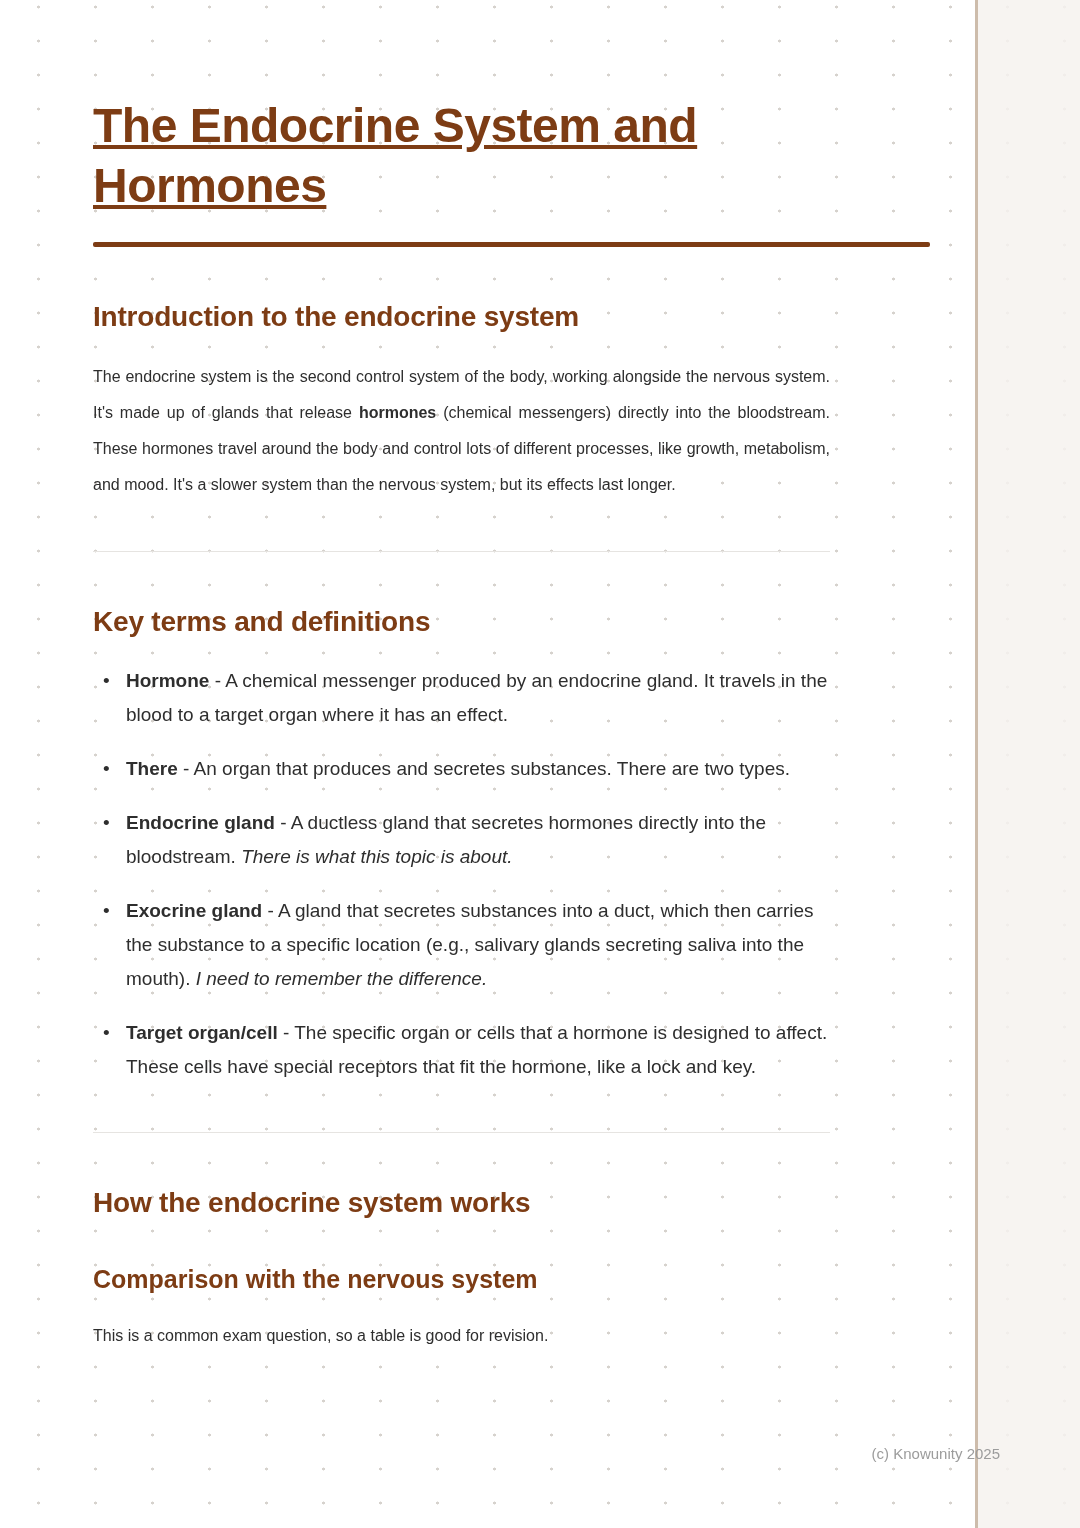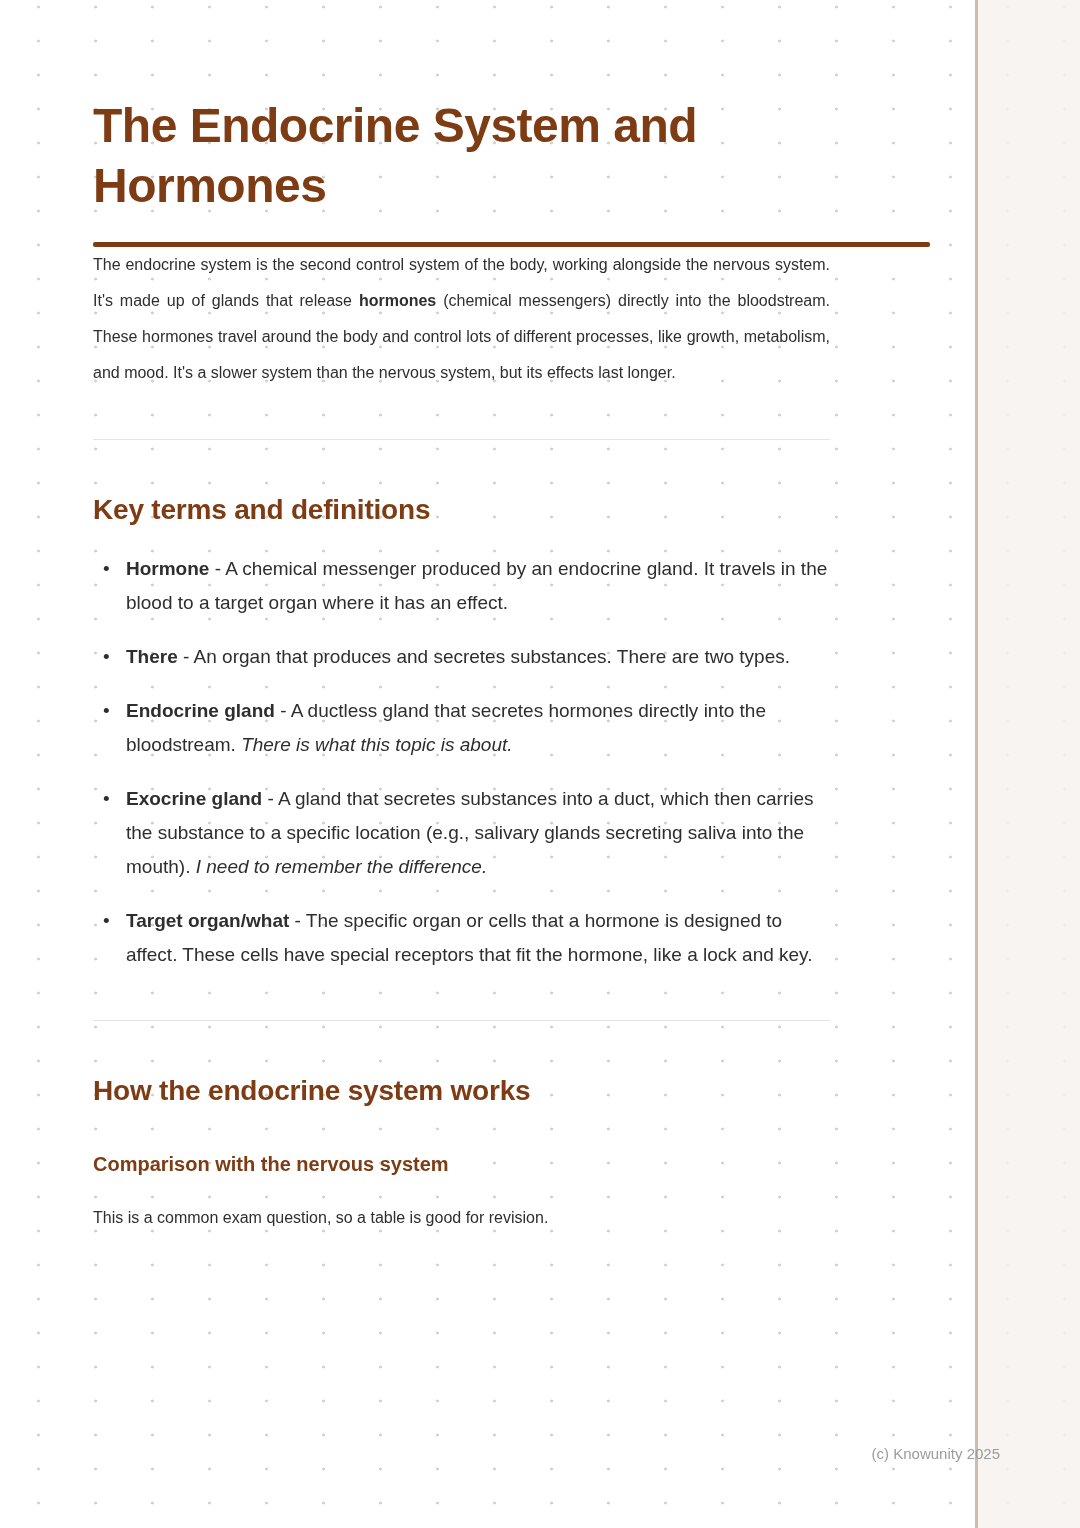--- a/index.html
+++ b/index.html
@@ -36,20 +36,21 @@
     width: 830px; 
   }
 
   h1.doc-title {
     color: #7d3c14;
     font-size: 48px;
     line-height: 1.25;
     font-weight: 800;
     letter-spacing: -0.5px;
     max-width: 745px;
+    text-decoration: underline;
   }
 
   .title-rule {
     width: 837px;
     height: 5px;
     background: #7d3c14;
     border: none;
     margin-top: 26px;
     border-radius: 2px;
   }
@@ -58,21 +59,21 @@
     color: #7d3c14;
     font-size: 28px;
     font-weight: 800;
     margin-top: 54px;
     margin-bottom: 26px;
     letter-spacing: -0.2px;
   }
 
   h3.sub-heading {
     color: #7d3c14;
-    font-size: 20px;
+    font-size: 25px;
     font-weight: 800;
     margin-top: 46px;
     margin-bottom: 24px;
   }
 
   p.body-text {
     font-size: 16px;
     line-height: 36px;
     color: #2e2e2e;
     max-width: 737px;
@@ -129,20 +130,21 @@
 <body>
 
 <div class="page-edge-strip"></div>
 
 <div class="content">
 
   <h1 class="doc-title">The Endocrine System and Hormones</h1>
   <hr class="title-rule">
 
   <section>
+    <h2 class="section-heading">Introduction to the endocrine system</h2>
     <p class="body-text justified"><span>The endocrine system is the second control system of the body, working alongside the nervous system. It's made up of glands that release </span><span class="term">hormones</span><span> (chemical messengers) directly into the bloodstream. These hormones travel around the body and control lots of different processes, like growth, metabolism, and mood. It's a slower system than the nervous system, but its effects last longer.</span></p>
   </section>
 
   <hr class="divider">
 
   <section>
     <h2 class="section-heading">Key terms and definitions</h2>
     <ul class="terms-list">
       <li>
         <span class="bullet-marker">•</span><span class="term">Hormone</span><span> - </span><span>A chemical messenger produced by an endocrine gland. It travels in the blood to a target organ where it has an effect.</span><span class="note"></span>
@@ -150,21 +152,21 @@
       <li>
         <span class="bullet-marker">•</span><span class="term">There</span><span> - </span><span>An organ that produces and secretes substances. There are two types.</span><span class="note"></span>
       </li>
       <li>
         <span class="bullet-marker">•</span><span class="term">Endocrine gland</span><span> - </span><span>A ductless gland that secretes hormones directly into the bloodstream. </span><span class="note">There is what this topic is about.</span>
       </li>
       <li>
         <span class="bullet-marker">•</span><span class="term">Exocrine gland</span><span> - </span><span>A gland that secretes substances into a duct, which then carries the substance to a specific location (e.g., salivary glands secreting saliva into the mouth). </span><span class="note">I need to remember the difference.</span>
       </li>
       <li>
-        <span class="bullet-marker">•</span><span class="term">Target organ/what</span><span> - </span><span>The specific organ or cells that a hormone is designed to affect. These cells have special receptors that fit the hormone, like a lock and key.</span><span class="note"></span>
+        <span class="bullet-marker">•</span><span class="term">Target organ/cell</span><span> - </span><span>The specific organ or cells that a hormone is designed to affect. These cells have special receptors that fit the hormone, like a lock and key.</span><span class="note"></span>
       </li>
     </ul>
   </section>
 
   <hr class="divider">
 
   <section>
     <h2 class="section-heading">How the endocrine system works</h2>
     <h3 class="sub-heading">Comparison with the nervous system</h3>
     <p class="body-text">This is a common exam question, so a table is good for revision.</p>

